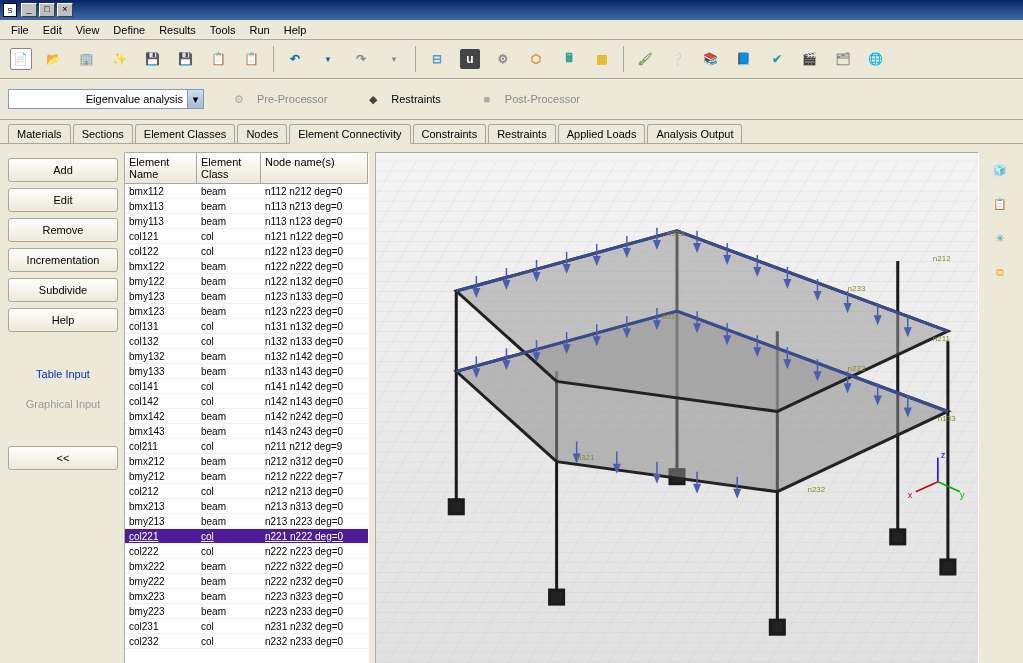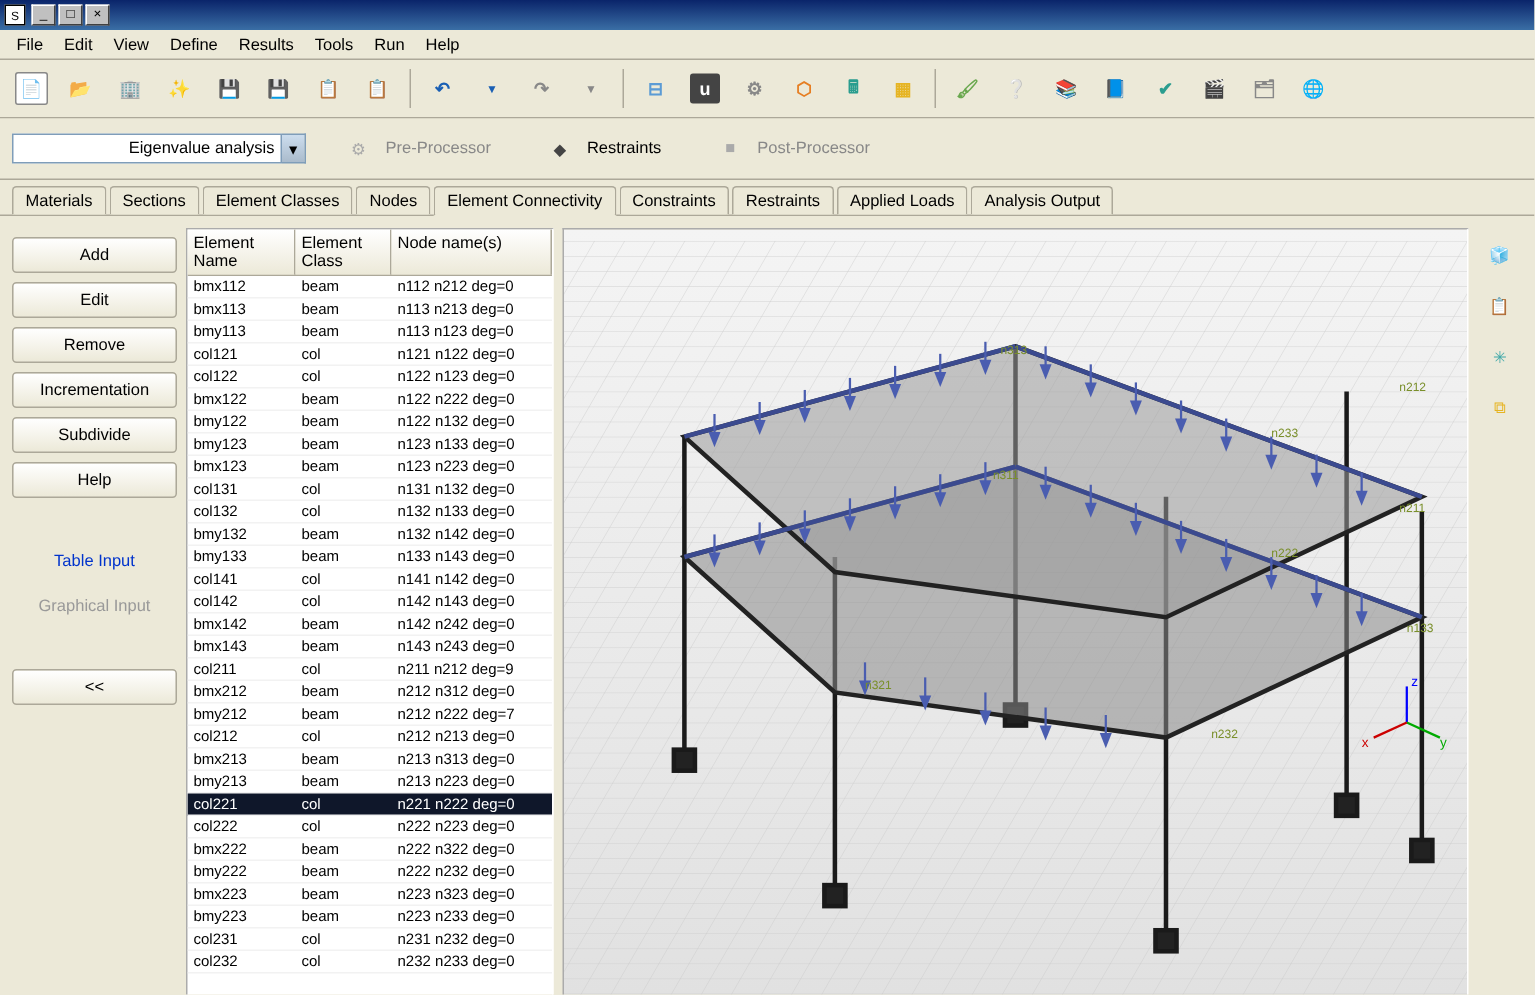--- a/index.html
+++ b/index.html
@@ -51,21 +51,21 @@
 .table-head { display: flex; background: #ece9d8; border-bottom: 1px solid #aca899; position: sticky; top: 0; }
 .table-head .th { border-right: 1px solid #aca899; padding: 3px 4px; font-size: 11px; background: linear-gradient(#fff, #ece9d8); }
 .th1 { width: 72px; }
 .th2 { width: 64px; }
 .th3 { flex: 1; }
 .table-body { flex: 1; overflow-y: auto; overflow-x: hidden; }
 .table-body::-webkit-scrollbar { width: 14px; }
 .table-body::-webkit-scrollbar-track { background: #ece9d8; border: 1px solid #ccc; }
 .table-body::-webkit-scrollbar-thumb { background: linear-gradient(90deg,#cde,#abc); border: 1px solid #7f9db9; }
 .row { display: flex; font-size: 10px; height: 15px; align-items: center; border-bottom: 1px solid #f2f2f2; }
-.row.sel { background: #0f172a; color: #fff; }
+.row.sel { background: #4c1d95; color: #fff; text-decoration: underline; }
 .row .c1 { width: 72px; padding-left: 4px; }
 .row .c2 { width: 64px; padding-left: 4px; }
 .row .c3 { flex: 1; padding-left: 4px; white-space: nowrap; overflow: hidden; }
 
 
 .viewport { flex: 1; border: 1px inset #fff; background: linear-gradient(#f4f4f4, #e0e0e0); position: relative; overflow: hidden; }
 .viewport svg { width: 100%; height: 100%; }
 
 
 .rightstrip { width: 30px; display: flex; flex-direction: column; gap: 10px; padding-top: 6px; align-items: center; }

